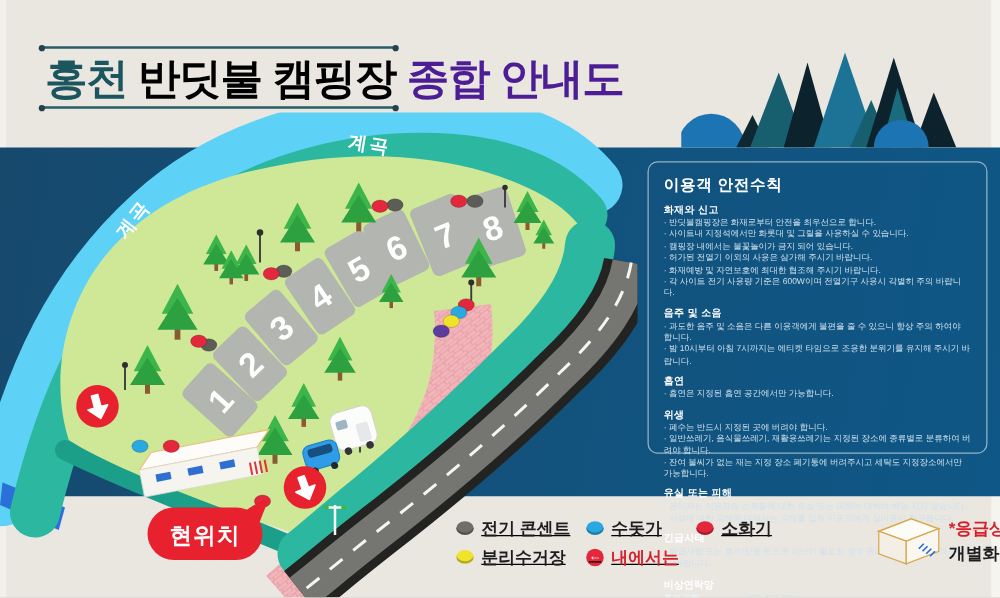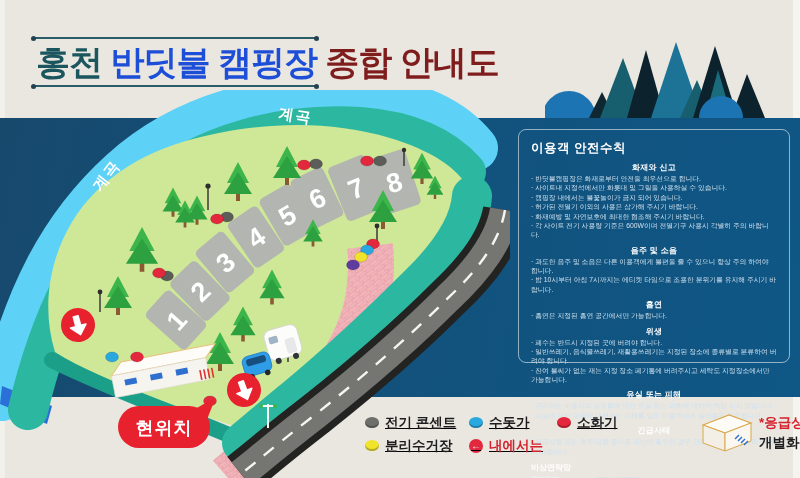--- a/index.html
+++ b/index.html
@@ -5,43 +5,43 @@
   html,body{margin:0;padding:0;background:#d8d6d1;}
   .canvas{position:relative;width:800px;height:478px;background:#eae7e1;overflow:hidden;
           font-family:"Liberation Sans",sans-serif;}
   .frame-right{position:absolute;right:0;top:0;width:7px;height:100%;background:#f6f4ef;}
   .frame-left{position:absolute;left:0;top:0;width:5px;height:100%;background:#f2f0eb;}
 
   
   .title-row{position:absolute;left:36px;top:40px;font-size:34px;font-weight:800;
              letter-spacing:-1px;white-space:nowrap;z-index:4;}
   .t-teal{color:#1b555e;}
-  .t-dark{color:#1d4ed8;}
-  .t-blue{color:#7f1d1d;margin-top:28px;}
+  .t-dark{color:#000000;}
+  .t-blue{color:#4c1d95;margin-top:28px;}
   .bracket{position:absolute;left:33px;width:284px;height:0;border-top:2px solid #2a5d68;z-index:4;}
   .bracket .dot{position:absolute;top:-3px;width:5px;height:5px;border-radius:50%;background:#23424d;}
   .bracket .dot.l{left:-2px;}
   .bracket .dot.r{right:-2px;}
   .bracket.top{top:37px;}
   .bracket.bot{top:85px;}
 
   
   .blue-band{position:absolute;left:0;top:118px;width:800px;height:279px;
              background:linear-gradient(100deg,#17496d 0%,#12527d 55%,#0f5786 100%);z-index:1;}
   .mountains{position:absolute;left:545px;top:40px;z-index:2;}
 
   
   .map-svg{position:absolute;left:0;top:90px;z-index:3;}
 
   
   .safety-panel{position:absolute;left:518px;top:129px;width:272px;height:234px;z-index:4;
     border:1px solid rgba(255,255,255,.55);border-radius:8px;box-sizing:border-box;
     padding:10px 12px 6px 12px;color:#d9e7f2;}
   .safety-heading{font-size:12.5px;font-weight:800;color:#ffffff;letter-spacing:.5px;margin-bottom:4px;}
-  .sec-title{font-size:8px;font-weight:700;color:#ffffff;margin:5px 0 1px 0;letter-spacing:.3px;text-align:center;}
+  .sec-title{font-size:8px;font-weight:700;color:#ffffff;margin:5px 0 1px 0;letter-spacing:.3px;}
   .sec-list{margin:0;padding:0;list-style:none;}
   .sec-list li{font-size:6.8px;line-height:1.38;color:#cfe1ee;}
   .contacts-title{font-size:8px;font-weight:700;color:#ffffff;margin:6px 0 2px 0;}
   .contact-row{display:flex;font-size:7px;line-height:1.5;}
   .contact-name{width:66px;font-weight:700;color:#eaf2f8;}
   .contact-value{color:#cfe1ee;}
 
   
   .legend{position:absolute;left:365px;top:411px;z-index:5;display:flex;align-items:flex-start;}
   #legend-grid{display:grid;grid-template-columns:104px 88px 128px;grid-auto-rows:23px;align-items:center;text-decoration:underline;}

